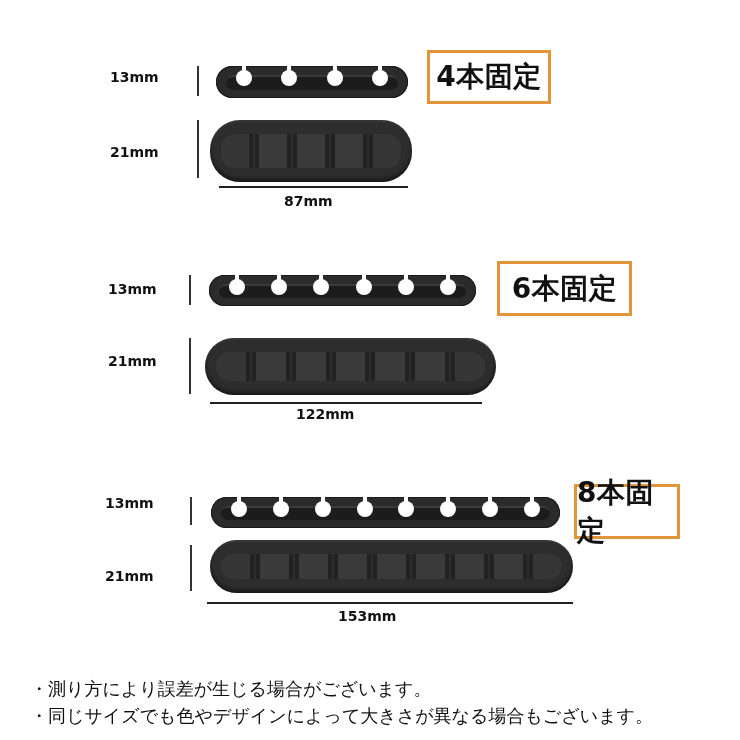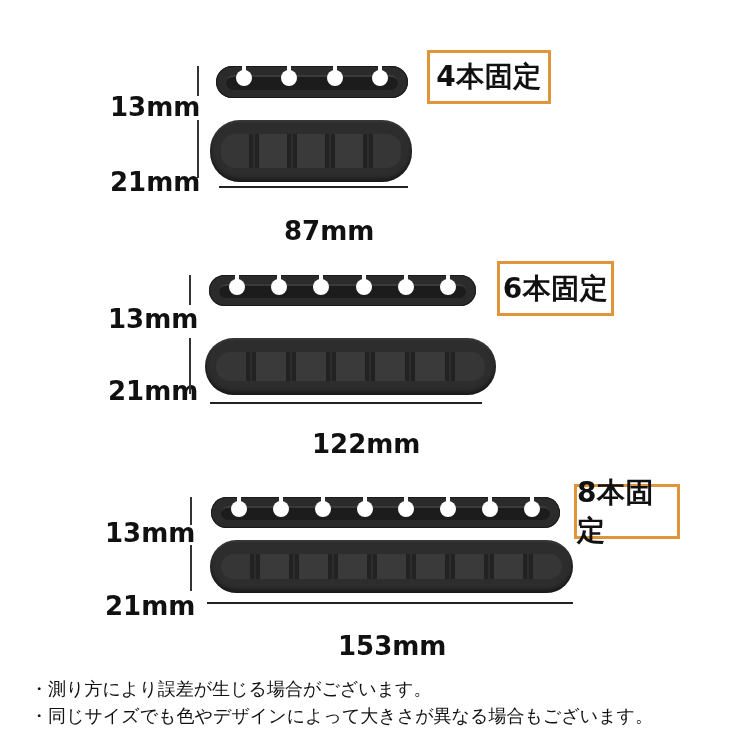--- a/index.html
+++ b/index.html
@@ -1,18 +1,18 @@
 <!DOCTYPE html>
 <html><head>
 <meta charset="utf-8">
 <style>
   html, body { margin:0; padding:0; background:#ffffff; }
   body { width:740px; height:740px; position:relative; overflow:hidden;
          font-family:"DejaVu Sans", "Liberation Sans", sans-serif; color:#111; }
-  .dim-label { position:absolute; font-weight:bold; font-size:26px; line-height:1; color:#111; white-space:nowrap;margin-top:24px; }
+  .dim-label { position:absolute; font-weight:bold; font-size:14px; line-height:1; color:#111; white-space:nowrap; }
   .vline { position:absolute; width:1.5px; background:#333; }
   .hline { position:absolute; height:1.5px; background:#222; }
   .count-box { position:absolute; border:3px solid #e0953a; background:#fff; box-sizing:border-box;
                display:flex; align-items:center; justify-content:center; font-weight:bold; font-size:28px; color:#111; letter-spacing:0.5px; }
   
   .slim { position:absolute; border-radius:18px; background:#2b2b2b; box-sizing:border-box;
           box-shadow:inset 0 0 0 1px #1a1a1a; }
   .slim .groove { position:absolute; left:10px; right:10px; top:9px; bottom:8px; border-radius:10px;
                   background:#1c1c1c; border-top:2px solid #3a3a3a; }
   .slim .hole { position:absolute; top:4px; width:16px; height:16px; background:#fff; border-radius:50% 50% 50% 50%; }
@@ -79,23 +79,23 @@
         <div class="cell"></div>
         <div class="cell"></div>
         <div class="cell"></div>
         <div class="cell"></div>
         <div class="cell"></div>
         <div class="cell last"></div>
       </div>
     </div>
 
   <div class="hline" style="left:210px;top:402px;width:272px;"></div>
-  <span class="dim-label" style="left:312px;top:407px;">122mm</span>
+  <span class="dim-label" style="left:296px;top:407px;">122mm</span>
 
-  <div class="count-box" style="left:497px;top:261px;width:117px;height:55px;">6本固定</div>
+  <div class="count-box" style="left:497px;top:261px;width:135px;height:55px;">6本固定</div>
 </div>
 
 <div>
   <span class="dim-label" style="left:105px;top:496px;">13mm</span>
   <div class="vline" style="left:190px;top:497px;height:28px;"></div>
   <div class="slim" style="left:211px;top:497px;width:349px;height:31px;">
       <div class="groove"></div>
       <span class="hole" style="left: 20px;"></span>
       <span class="hole" style="left: 61.8571px;"></span>
       <span class="hole" style="left: 103.714px;"></span>

